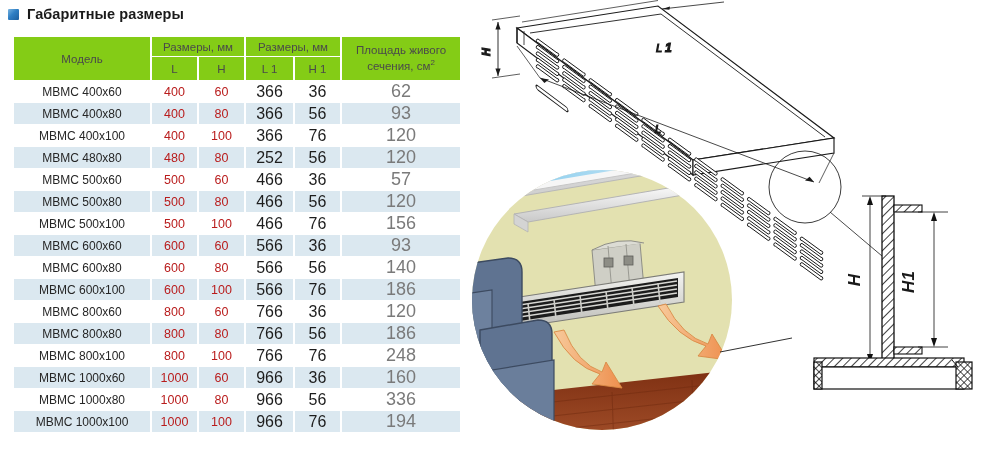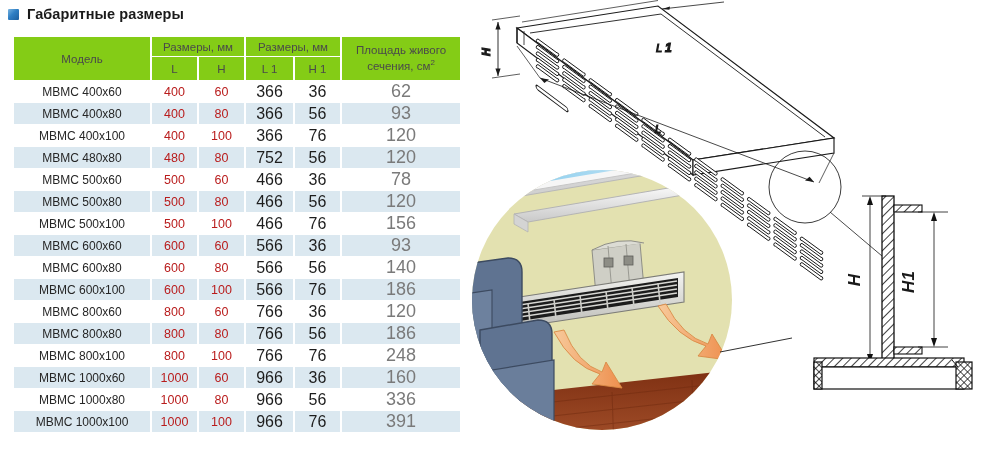--- a/index.html
+++ b/index.html
@@ -121,31 +121,31 @@
             <td class="c-l">400</td>
             <td class="c-h">100</td>
             <td class="c-l1">366</td>
             <td class="c-h1">76</td>
             <td class="c-area">120</td>
           </tr>
           <tr class="even">
             <td class="c-model">МВМС  480x80</td>
             <td class="c-l">480</td>
             <td class="c-h">80</td>
-            <td class="c-l1">752</td>
+            <td class="c-l1">252</td>
             <td class="c-h1">56</td>
             <td class="c-area">120</td>
           </tr>
           <tr class="odd">
             <td class="c-model">МВМС  500x60</td>
             <td class="c-l">500</td>
             <td class="c-h">60</td>
             <td class="c-l1">466</td>
             <td class="c-h1">36</td>
-            <td class="c-area">78</td>
+            <td class="c-area">57</td>
           </tr>
           <tr class="even">
             <td class="c-model">МВМС  500x80</td>
             <td class="c-l">500</td>
             <td class="c-h">80</td>
             <td class="c-l1">466</td>
             <td class="c-h1">56</td>
             <td class="c-area">120</td>
           </tr>
           <tr class="odd">
@@ -219,21 +219,21 @@
             <td class="c-l1">966</td>
             <td class="c-h1">56</td>
             <td class="c-area">336</td>
           </tr>
           <tr class="even">
             <td class="c-model">МВМС 1000x100</td>
             <td class="c-l">1000</td>
             <td class="c-h">100</td>
             <td class="c-l1">966</td>
             <td class="c-h1">76</td>
-            <td class="c-area">391</td>
+            <td class="c-area">194</td>
           </tr>
         </tbody>
     </table>
   </div>
 
   <div class="art">
     <svg width="539" height="464" viewBox="0 0 539 464" xmlns="http://www.w3.org/2000/svg">
       <defs>
 
         <pattern id="hatch" width="6" height="6" patternUnits="userSpaceOnUse" patternTransform="rotate(45)">

